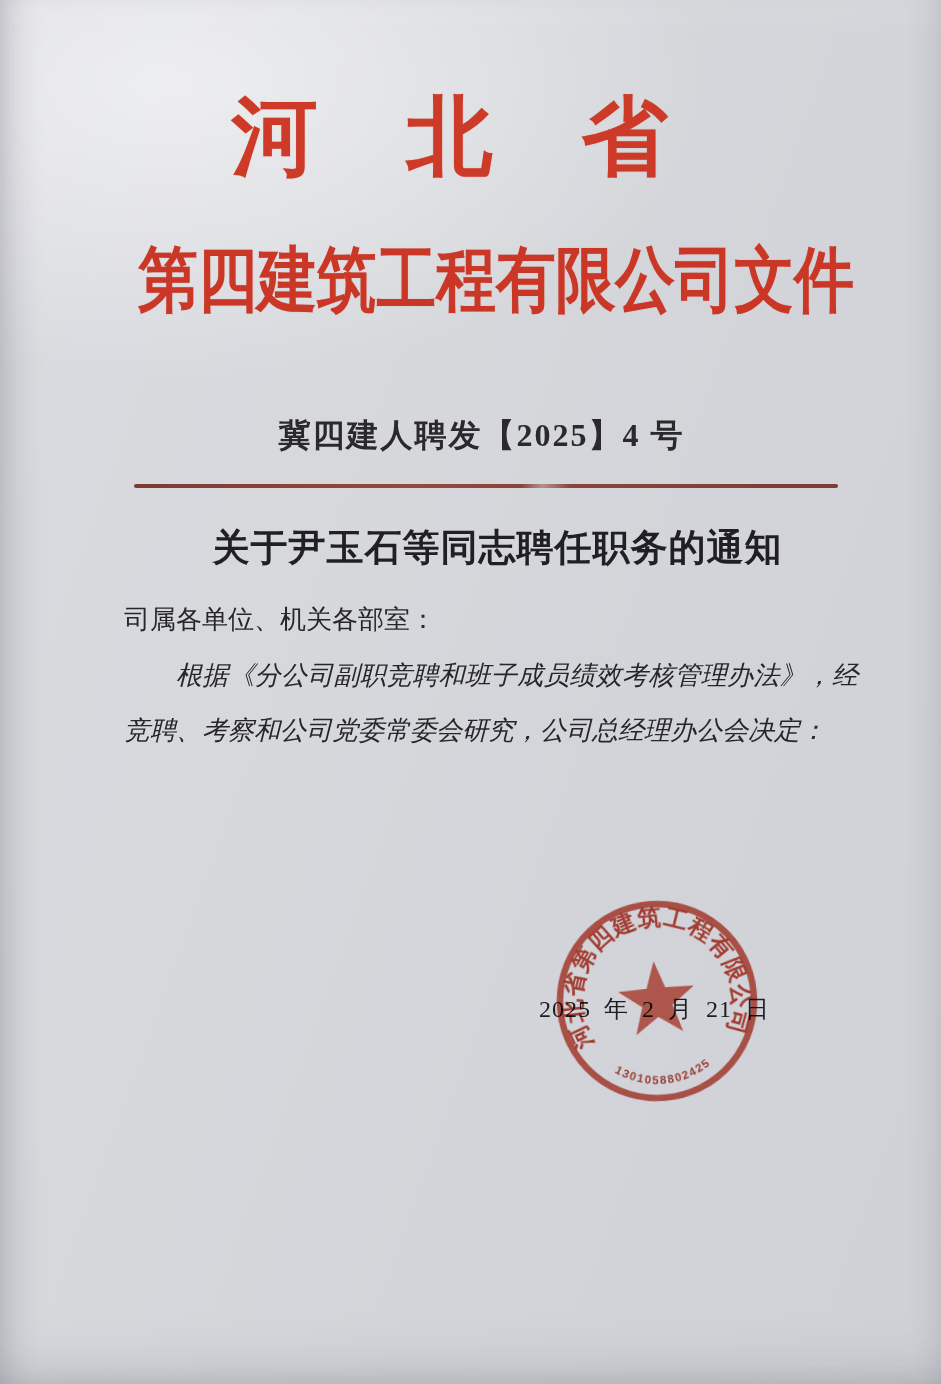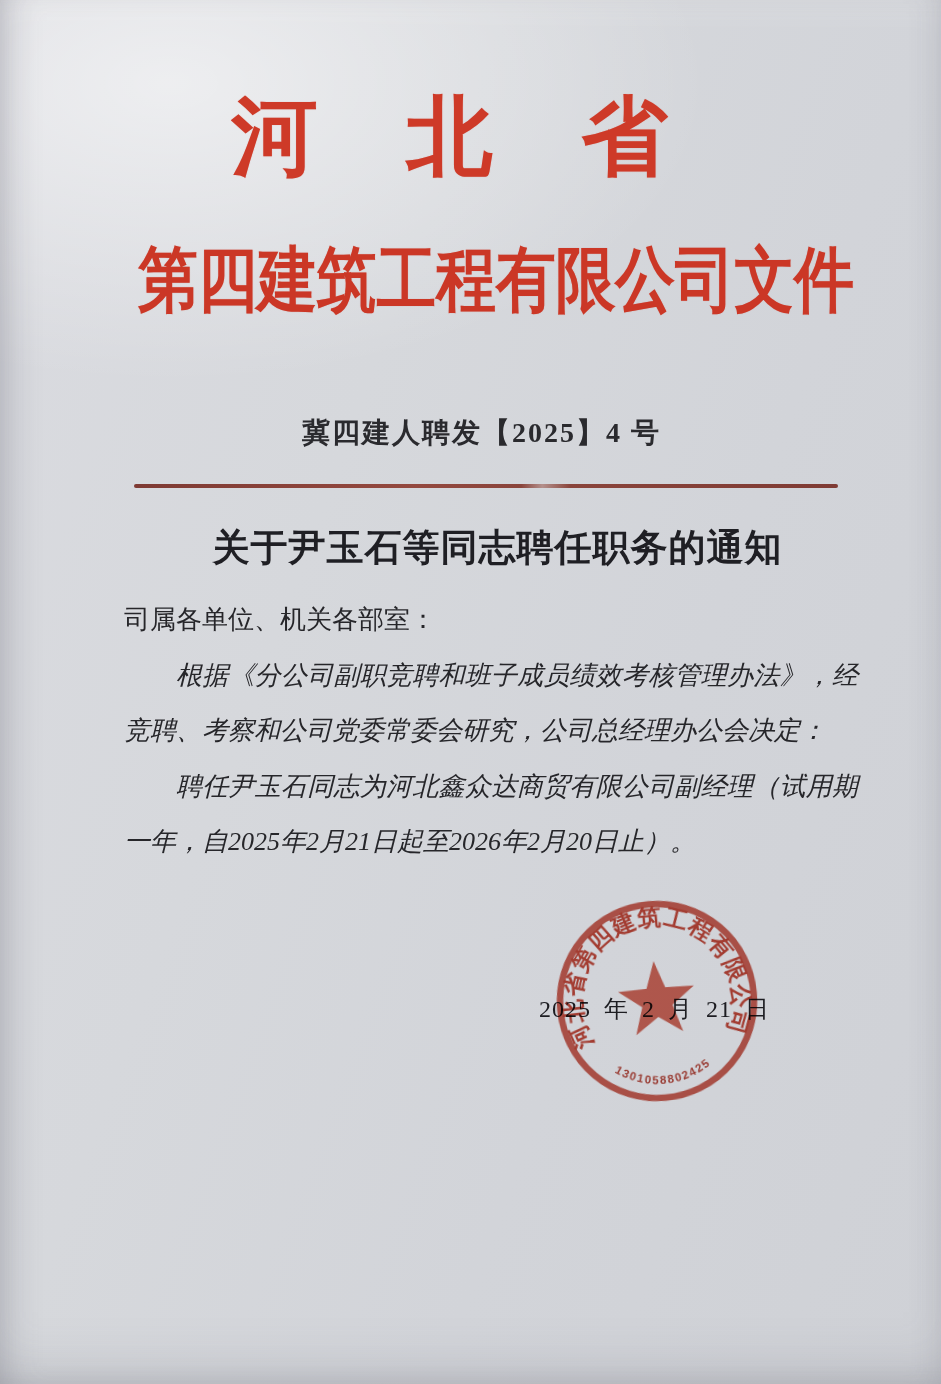--- a/index.html
+++ b/index.html
@@ -26,21 +26,21 @@
     text-shadow:0 0 1px rgba(206,58,40,.35);
   }
   .hdr-company{top:240px;}
   .hdr-company span{
     display:inline-block;font-size:71px;line-height:1.15;font-weight:800;color:#cb3726;
     transform:translateX(25px) scaleX(0.84);transform-origin:center;
     text-shadow:0 0 1px rgba(203,55,38,.4);
   }
   .doc-number{top:414px;}
   .doc-number span{
-    display:inline-block;font-size:28px;font-weight:700;color:#2a2a2e;
+    display:inline-block;font-size:32px;font-weight:700;color:#2a2a2e;
     letter-spacing:2px;transform:translateX(11px);
   }
   .red-rule{
     position:absolute;left:134px;top:484px;width:704px;height:3.5px;
     background:linear-gradient(90deg,#7e3a33 0%,#94493f 40%,#8a443b 55%,#96504486 58%,#8a443b 62%,#7f3b34 100%);
     border-radius:2px;
   }
   .notice-title{top:523px;padding-left:15px;}
   .notice-title span{
     display:inline-block;font-size:37px;font-weight:700;color:#1f1f24;
@@ -86,21 +86,20 @@
 
   <div class="red-rule"></div>
 
   <div class="center-row notice-title">
     <span>关于尹玉石等同志聘任职务的通知</span>
   </div>
 
   <div class="body-block">
     <p>司属各单位、机关各部室：</p>
     <p class="indent">根据《分公司副职竞聘和班子成员绩效考核管理办法》，经竞聘、考察和公司党委常委会研究，公司总经理办公会决定：</p>
-    <p class="indent">聘任尹玉石同志为河北鑫众达商贸有限公司副经理（试用期一年，自2025年2月21日起至2026年2月20日止）。</p>
   </div>
 
   <div class="date-line">2025 年 2 月 21 日</div>
 
   <div class="seal">
     <svg viewBox="0 0 224 224" xmlns="http://www.w3.org/2000/svg">
       <defs>
         <path id="ringTextPath" d="M 46.2,150 A 76 76 0 1 1 177.8,150" fill="none"></path>
         <path id="codeTextPath" d="M 36.8,147.1 A 83 83 0 0 0 187.2,147.1" fill="none"></path>
       </defs>

